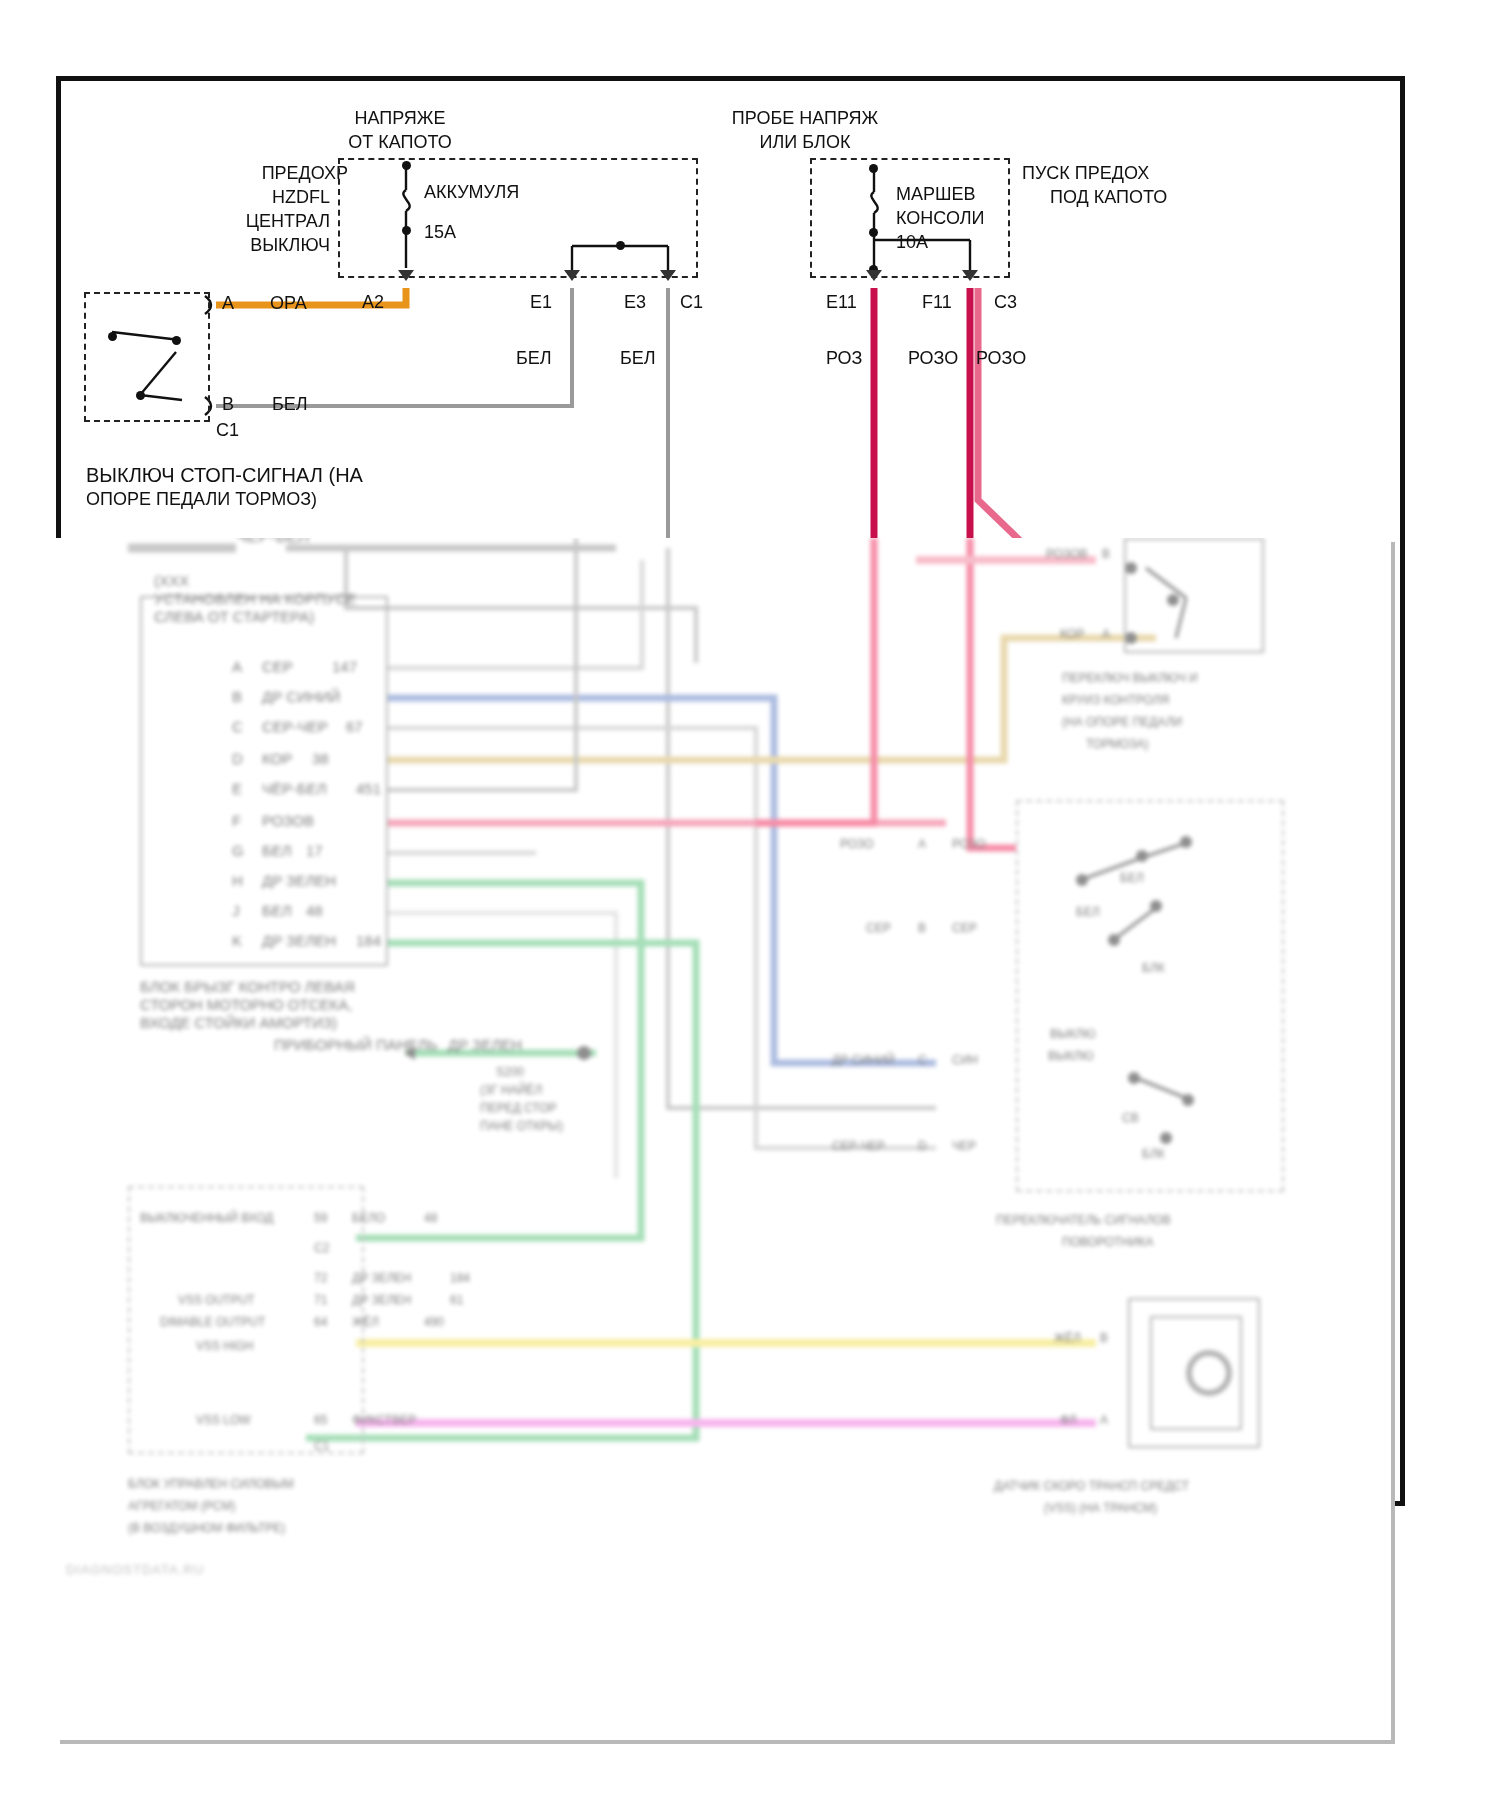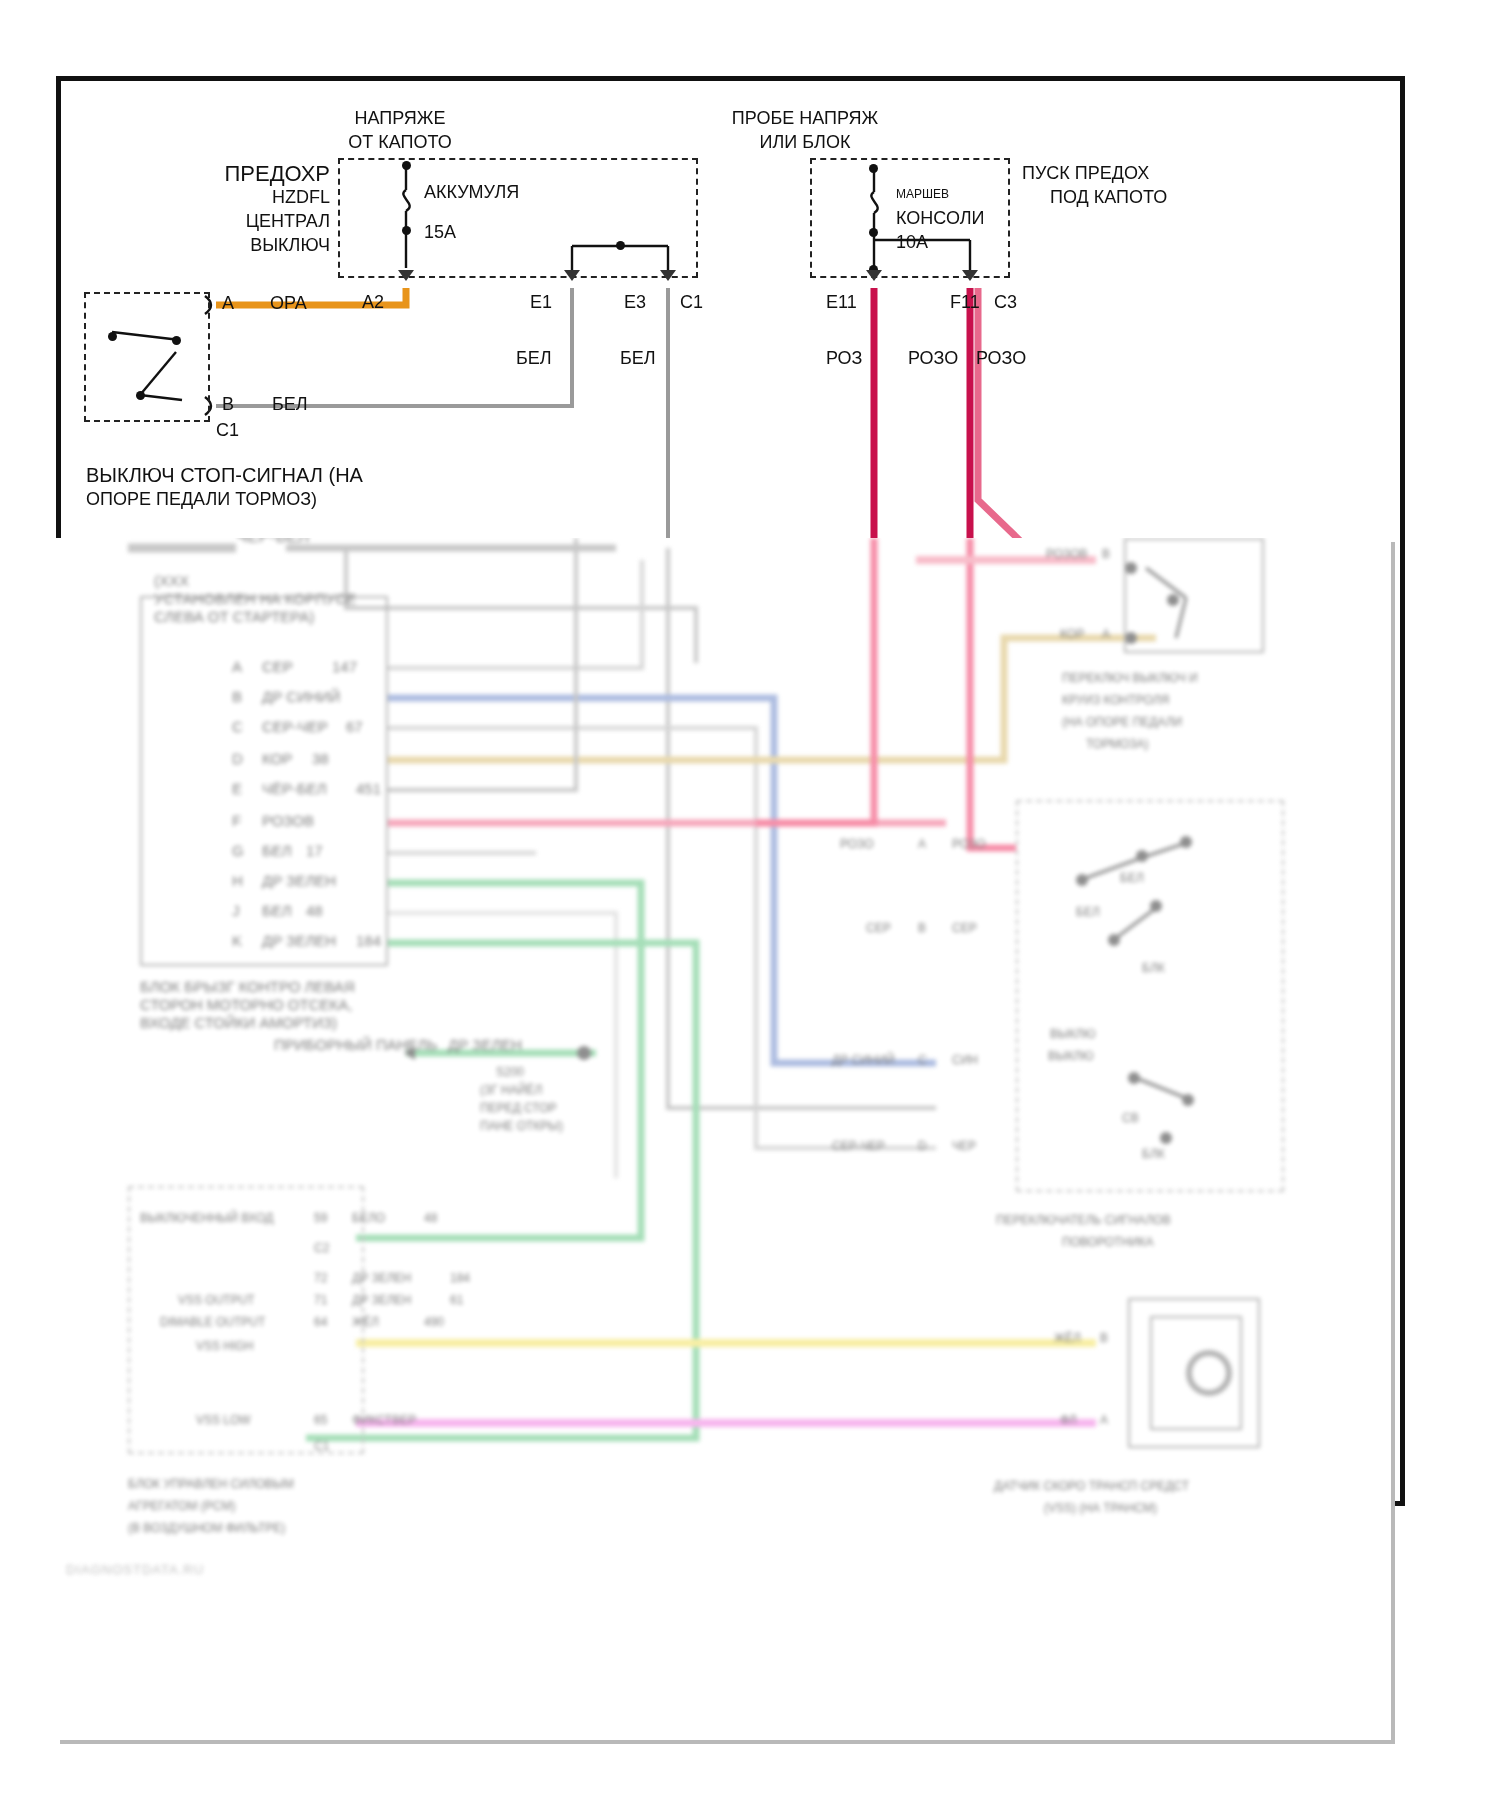--- a/index.html
+++ b/index.html
@@ -106,21 +106,21 @@
 </head>
 <body>
 
 <div id="canvas">
 
   <div class="outer-frame"></div>
 
   <div class="lbl c" style="left:300px; top:108px; width:200px; font-size:18px;">НАПРЯЖЕ</div>
   <div class="lbl c" style="left:300px; top:132px; width:200px; font-size:18px;">ОТ КАПОТО</div>
 
-  <div class="lbl r" style="left:170px; top:163px; width:160px; font-size:22px;">ПРЕДОХР</div>
+  <div class="lbl r" style="left:188px; top:163px; width:160px; font-size:18px;">ПРЕДОХР</div>
   <div class="lbl r" style="left:170px; top:187px; width:160px; font-size:18px;">HZDFL</div>
   <div class="lbl r" style="left:170px; top:211px; width:160px; font-size:18px;">ЦЕНТРАЛ</div>
   <div class="lbl r" style="left:170px; top:235px; width:160px; font-size:18px;">ВЫКЛЮЧ</div>
 
   <div class="box dash" style="left:338px; top:158px; width:360px; height:120px;"></div>
 
   <svg class="ovl" width="1500" height="1814">
 
     <path d="M406,190 C396,196 418,204 406,211" stroke="#111" stroke-width="2.4" fill="none"></path>
     <line x1="406" y1="165" x2="406" y2="190" stroke="#111" stroke-width="2.4"></line>
@@ -178,31 +178,31 @@
   <div class="conn" style="left:362px; top:292px;">A2</div>
   <div class="conn" style="left:530px; top:292px;">E1</div>
   <div class="conn" style="left:624px; top:292px;">E3</div>
   <div class="conn" style="left:680px; top:292px;">C1</div>
 
   <div class="lbl c" style="left:690px; top:108px; width:230px; font-size:18px;">ПРОБЕ НАПРЯЖ</div>
   <div class="lbl c" style="left:690px; top:132px; width:230px; font-size:18px;">ИЛИ БЛОК</div>
 
   <div class="box dash" style="left:810px; top:158px; width:200px; height:120px;"></div>
 
-  <div class="lbl" style="left:896px; top:184px; font-size:12px;text-align:center;">МАРШЕВ</div>
+  <div class="lbl" style="left:896px; top:184px; font-size:18px;text-align:center;">МАРШЕВ</div>
   <div class="lbl" style="left:896px; top:208px; font-size:18px;">КОНСОЛИ</div>
   <div class="lbl" style="left:896px; top:232px; font-size:18px;">10А</div>
 
   <div class="lbl" style="left:1022px; top:163px; font-size:18px;">ПУСК ПРЕДОХ</div>
   <div class="lbl" style="left:1050px; top:187px; font-size:18px;">ПОД КАПОТО</div>
 
   <div class="arrow-dn" style="left:866px; top:270px;"></div>
   <div class="arrow-dn" style="left:962px; top:270px;"></div>
   <div class="conn" style="left:826px; top:292px;">E11</div>
-  <div class="conn" style="left:950px; top:292px;">F11</div>
+  <div class="conn" style="left:922px; top:292px;">F11</div>
   <div class="conn" style="left:994px; top:292px;">C3</div>
 
   <div class="box dash" style="left:84px; top:292px; width:126px; height:130px;"></div>
 
   <div class="conn" style="left:222px; top:293px;">A</div>
   <div class="conn" style="left:222px; top:394px;">B</div>
   <div class="conn" style="left:216px; top:420px;">C1</div>
 
   <div class="lbl" style="left:270px; top:293px; font-size:18px;">ОРА</div>
   <div class="lbl" style="left:272px; top:394px; font-size:18px;">БЕЛ</div>

